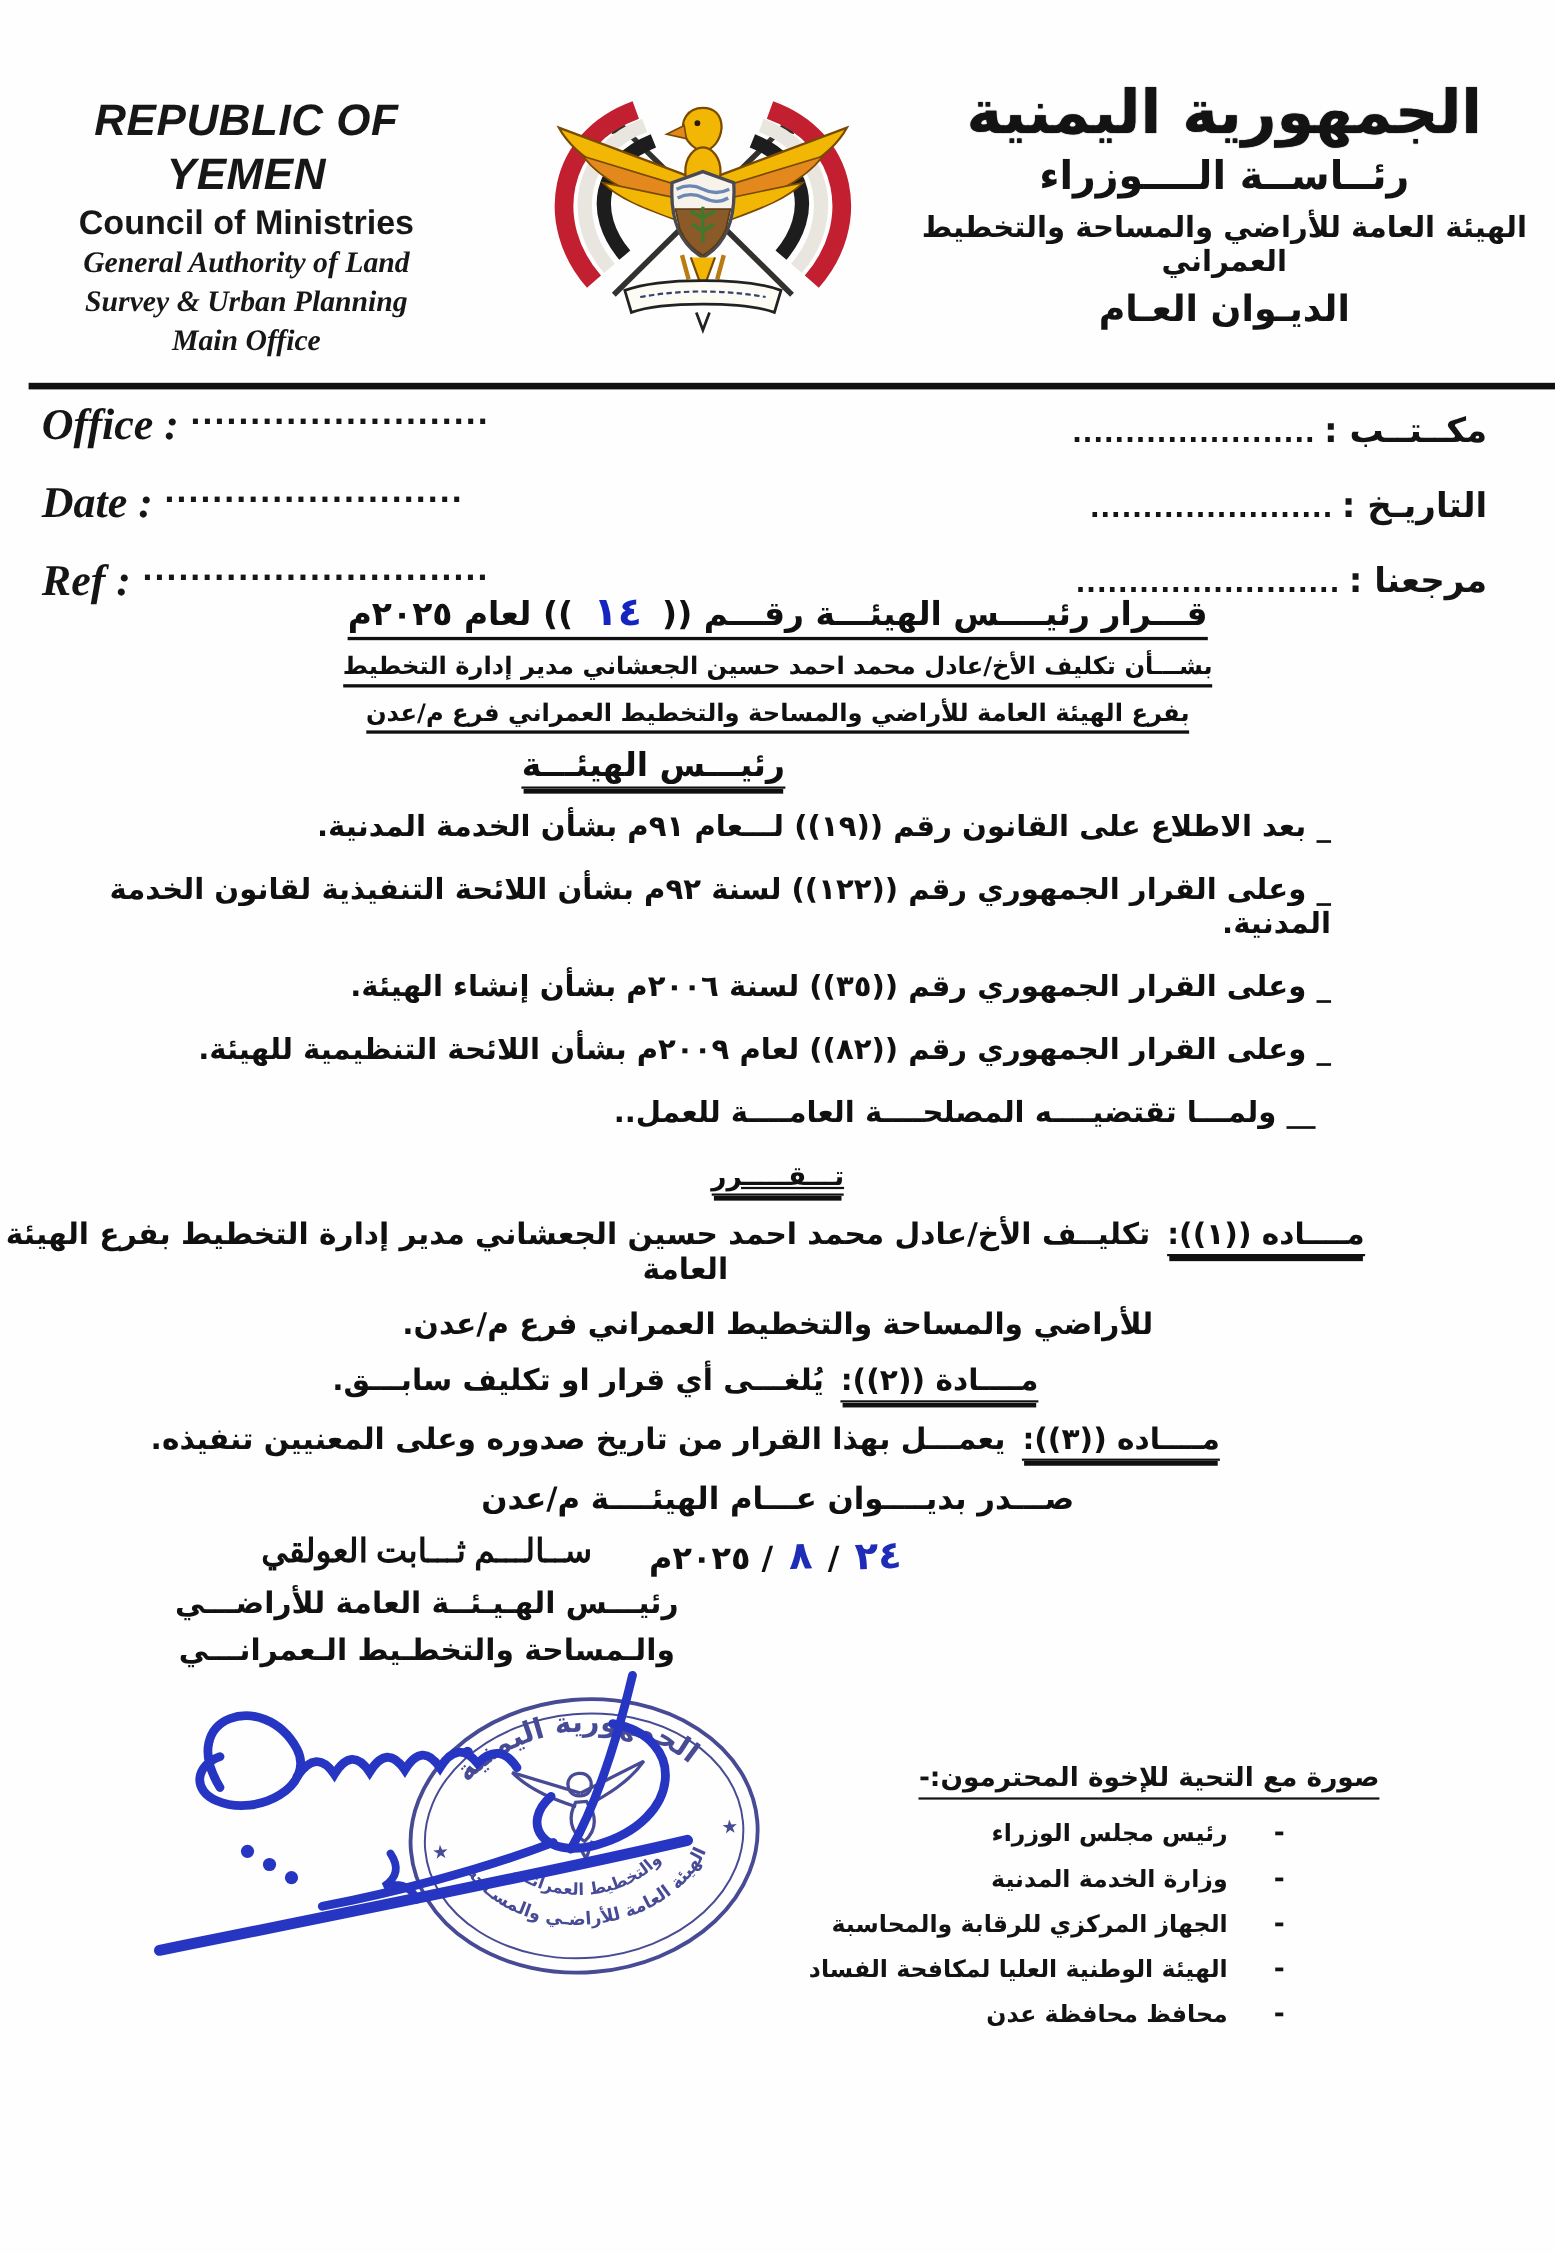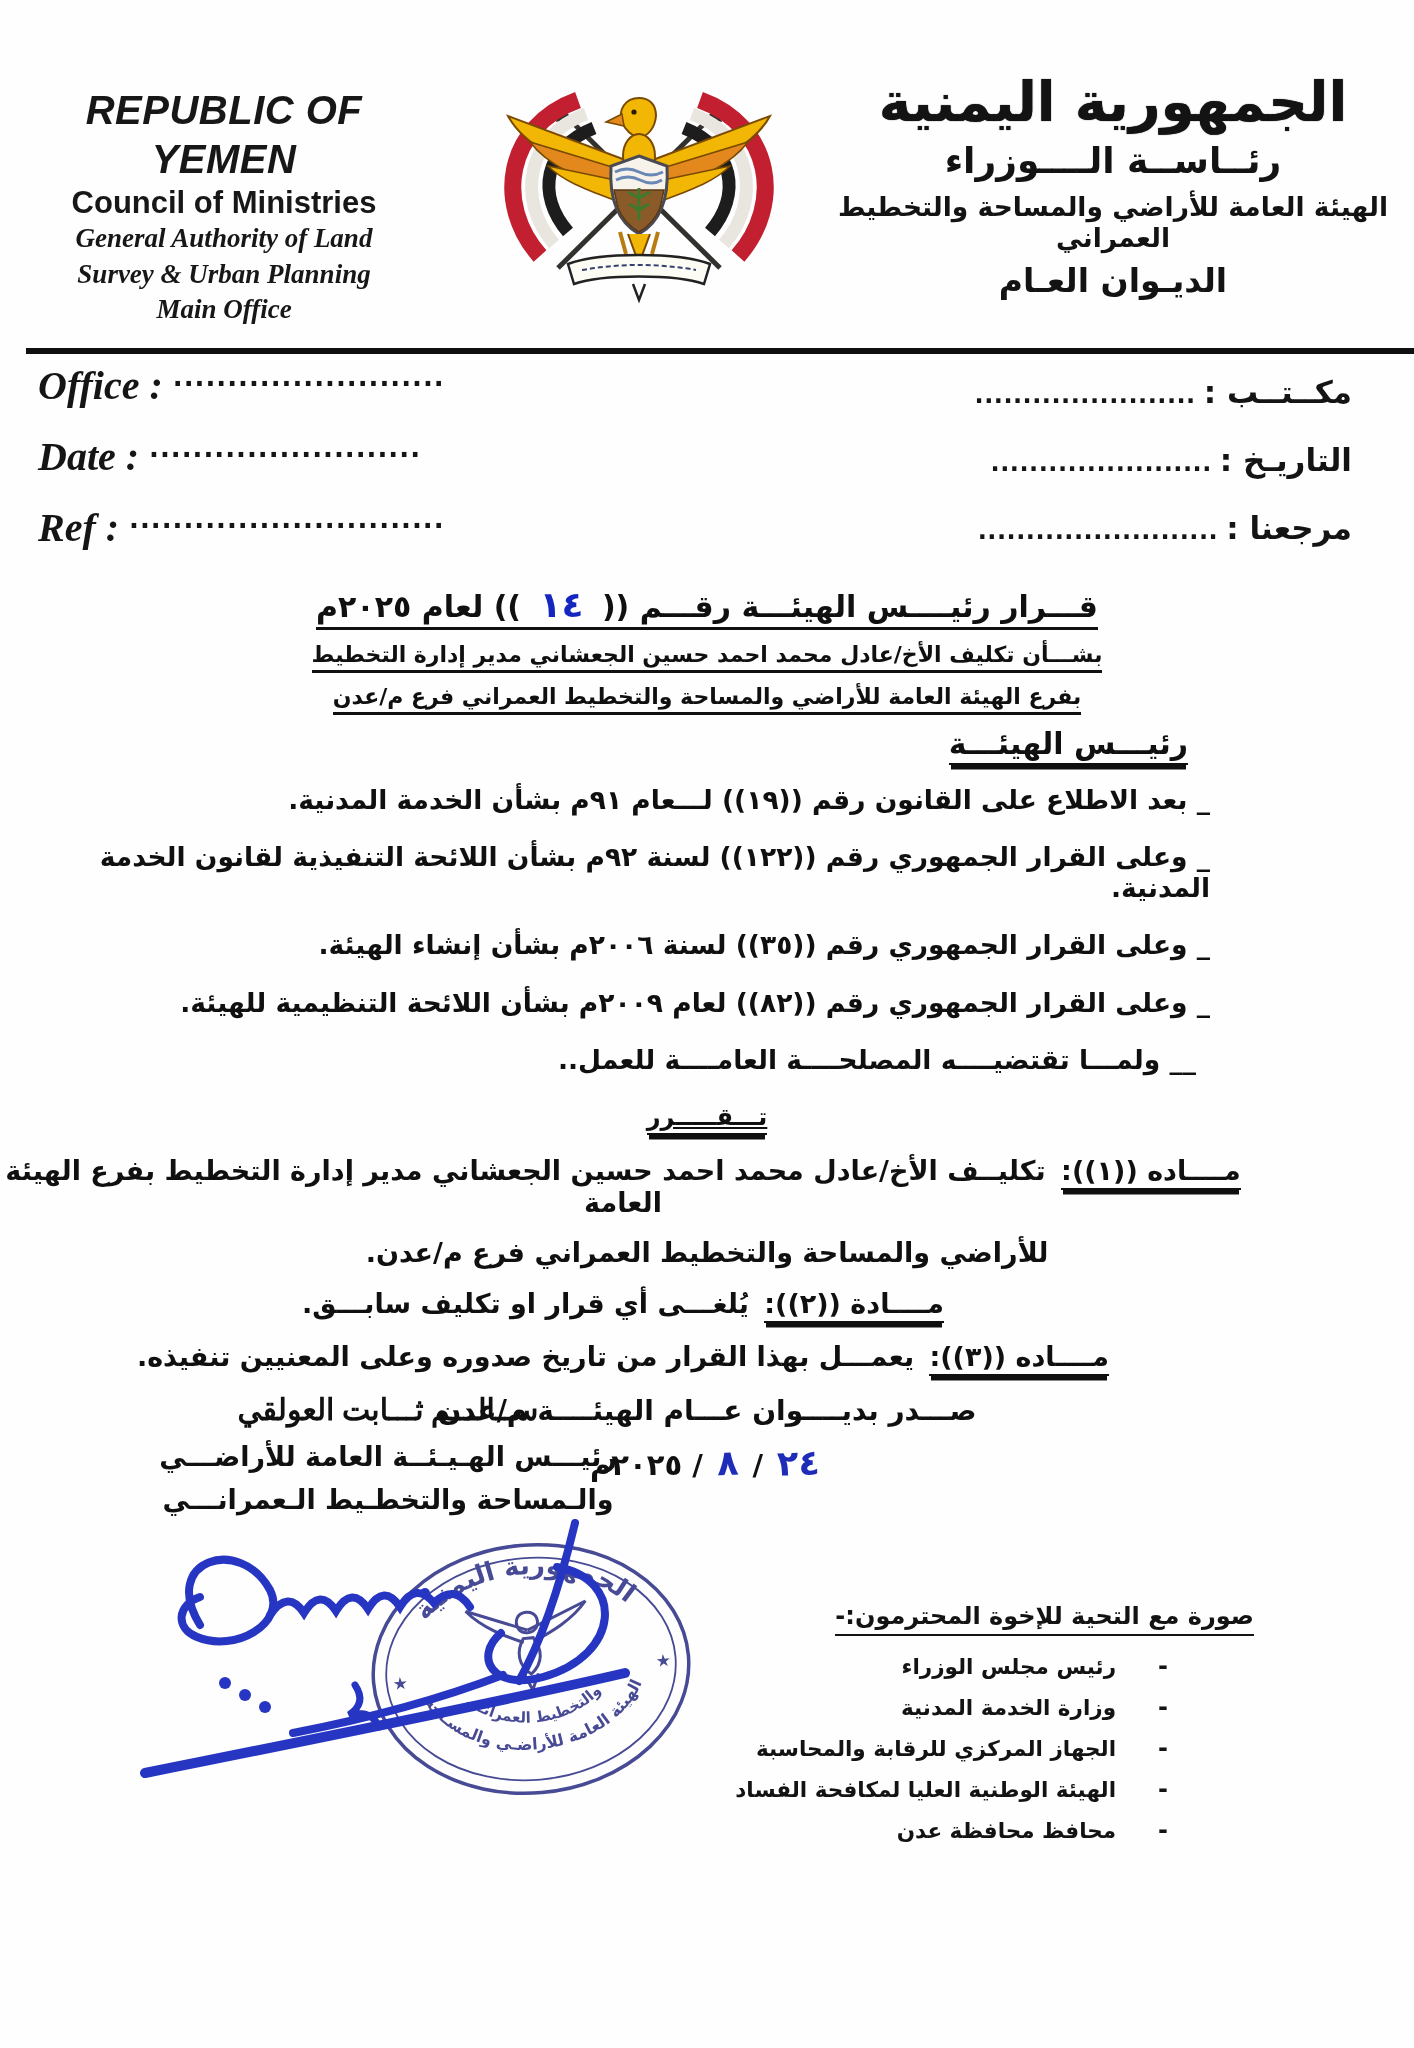--- a/index.html
+++ b/index.html
@@ -23,28 +23,28 @@
   
   .ref-en{position:absolute;left:38px;top:362px;width:460px;
           font-family:"Liberation Serif",serif;font-style:italic;font-weight:700;color:#151515;}
   .ref-en .row{font-size:40px;height:71px;display:flex;align-items:flex-start;}
   .ref-en .dots{font-size:26px;letter-spacing:1px;margin-left:10px;font-style:normal;
                 font-family:"DejaVu Sans",sans-serif;font-weight:700;}
   .ref-ar{position:absolute;right:62px;top:374px;width:470px;direction:rtl;font-weight:700;}
   .ref-ar .row{font-size:31px;height:68px;display:flex;align-items:baseline;}
   .ref-ar .dots{font-size:24px;letter-spacing:.5px;margin-right:8px;font-weight:700;}
   
-  .decree{position:absolute;left:0;right:0;top:584px;direction:rtl;font-weight:700;color:#101010;}
+  .decree{position:absolute;left:0;right:0;top:536px;direction:rtl;font-weight:700;color:#101010;}
   .center{text-align:center;}
   .u1{border-bottom:3px solid #101010;padding-bottom:3px;}
   .u2{border-bottom:2.5px solid #101010;padding-bottom:2px;box-shadow:0 6.5px 0 -2px #101010;}
   .title1{font-size:30px;margin-bottom:17px;}
   .title1 .num{color:#1526c0;font-size:36px;padding:0 8px;letter-spacing:2px;}
   .title2,.title3{font-size:22px;margin-bottom:17px;text-align:center;}
-  .chief{font-size:30px;text-align:right;padding-right:226px;margin:6px 0 24px;}
+  .chief{font-size:30px;text-align:center;padding-right:226px;margin:6px 0 24px;}
   .clause{font-size:26.5px;text-align:right;padding-right:204px;margin-bottom:27px;line-height:1.15;}
   .clause.indent{padding-right:218px;}
   .decide{font-size:24px;margin:4px 0 24px;letter-spacing:1px;text-decoration:underline;}
   .article{font-size:27px;text-align:center;padding-right:168px;margin-bottom:21px;line-height:1.2;}
   .article .body{padding-right:6px;}
   .art-cont{font-size:27px;text-align:center;margin:-4px 0 20px;}
   .issued{font-size:28px;margin-top:14px;}
   .dateline{font-size:29px;margin-top:16px;direction:rtl;}
   .dateline .hand{color:#1e2cb8;font-size:35px;font-weight:700;letter-spacing:1px;
                   display:inline-block;transform:rotate(-2deg);padding:0 4px;}

